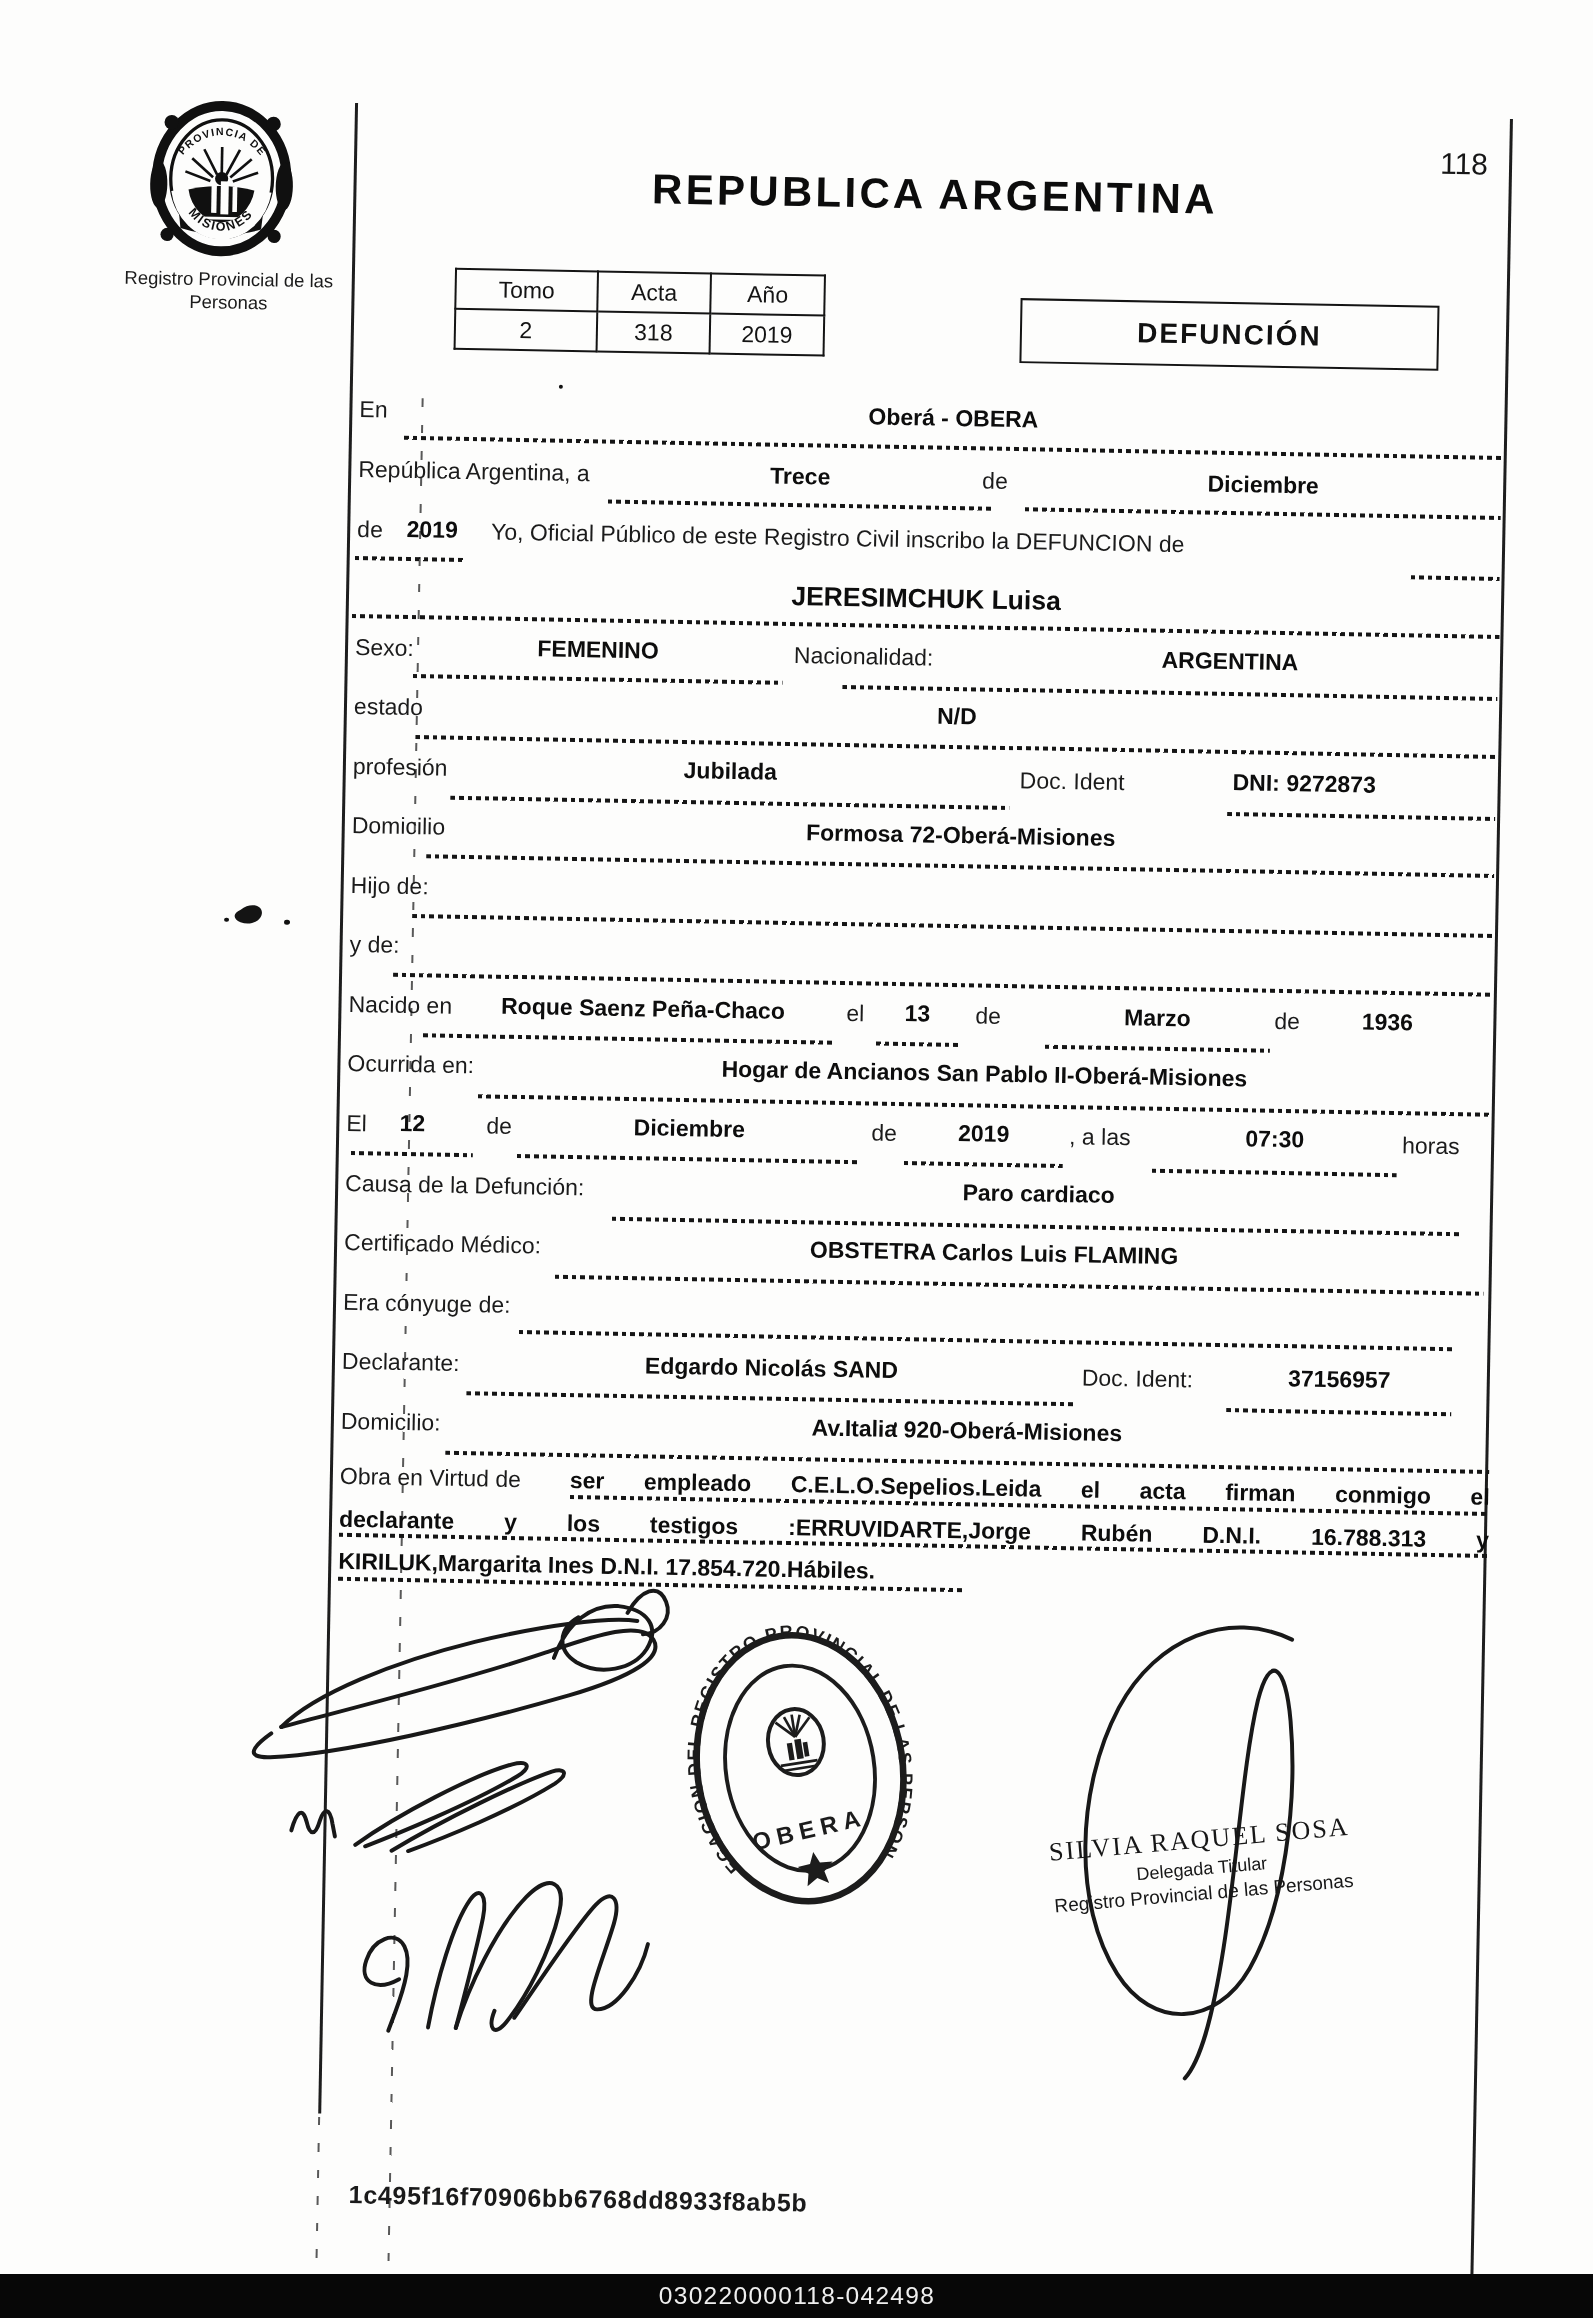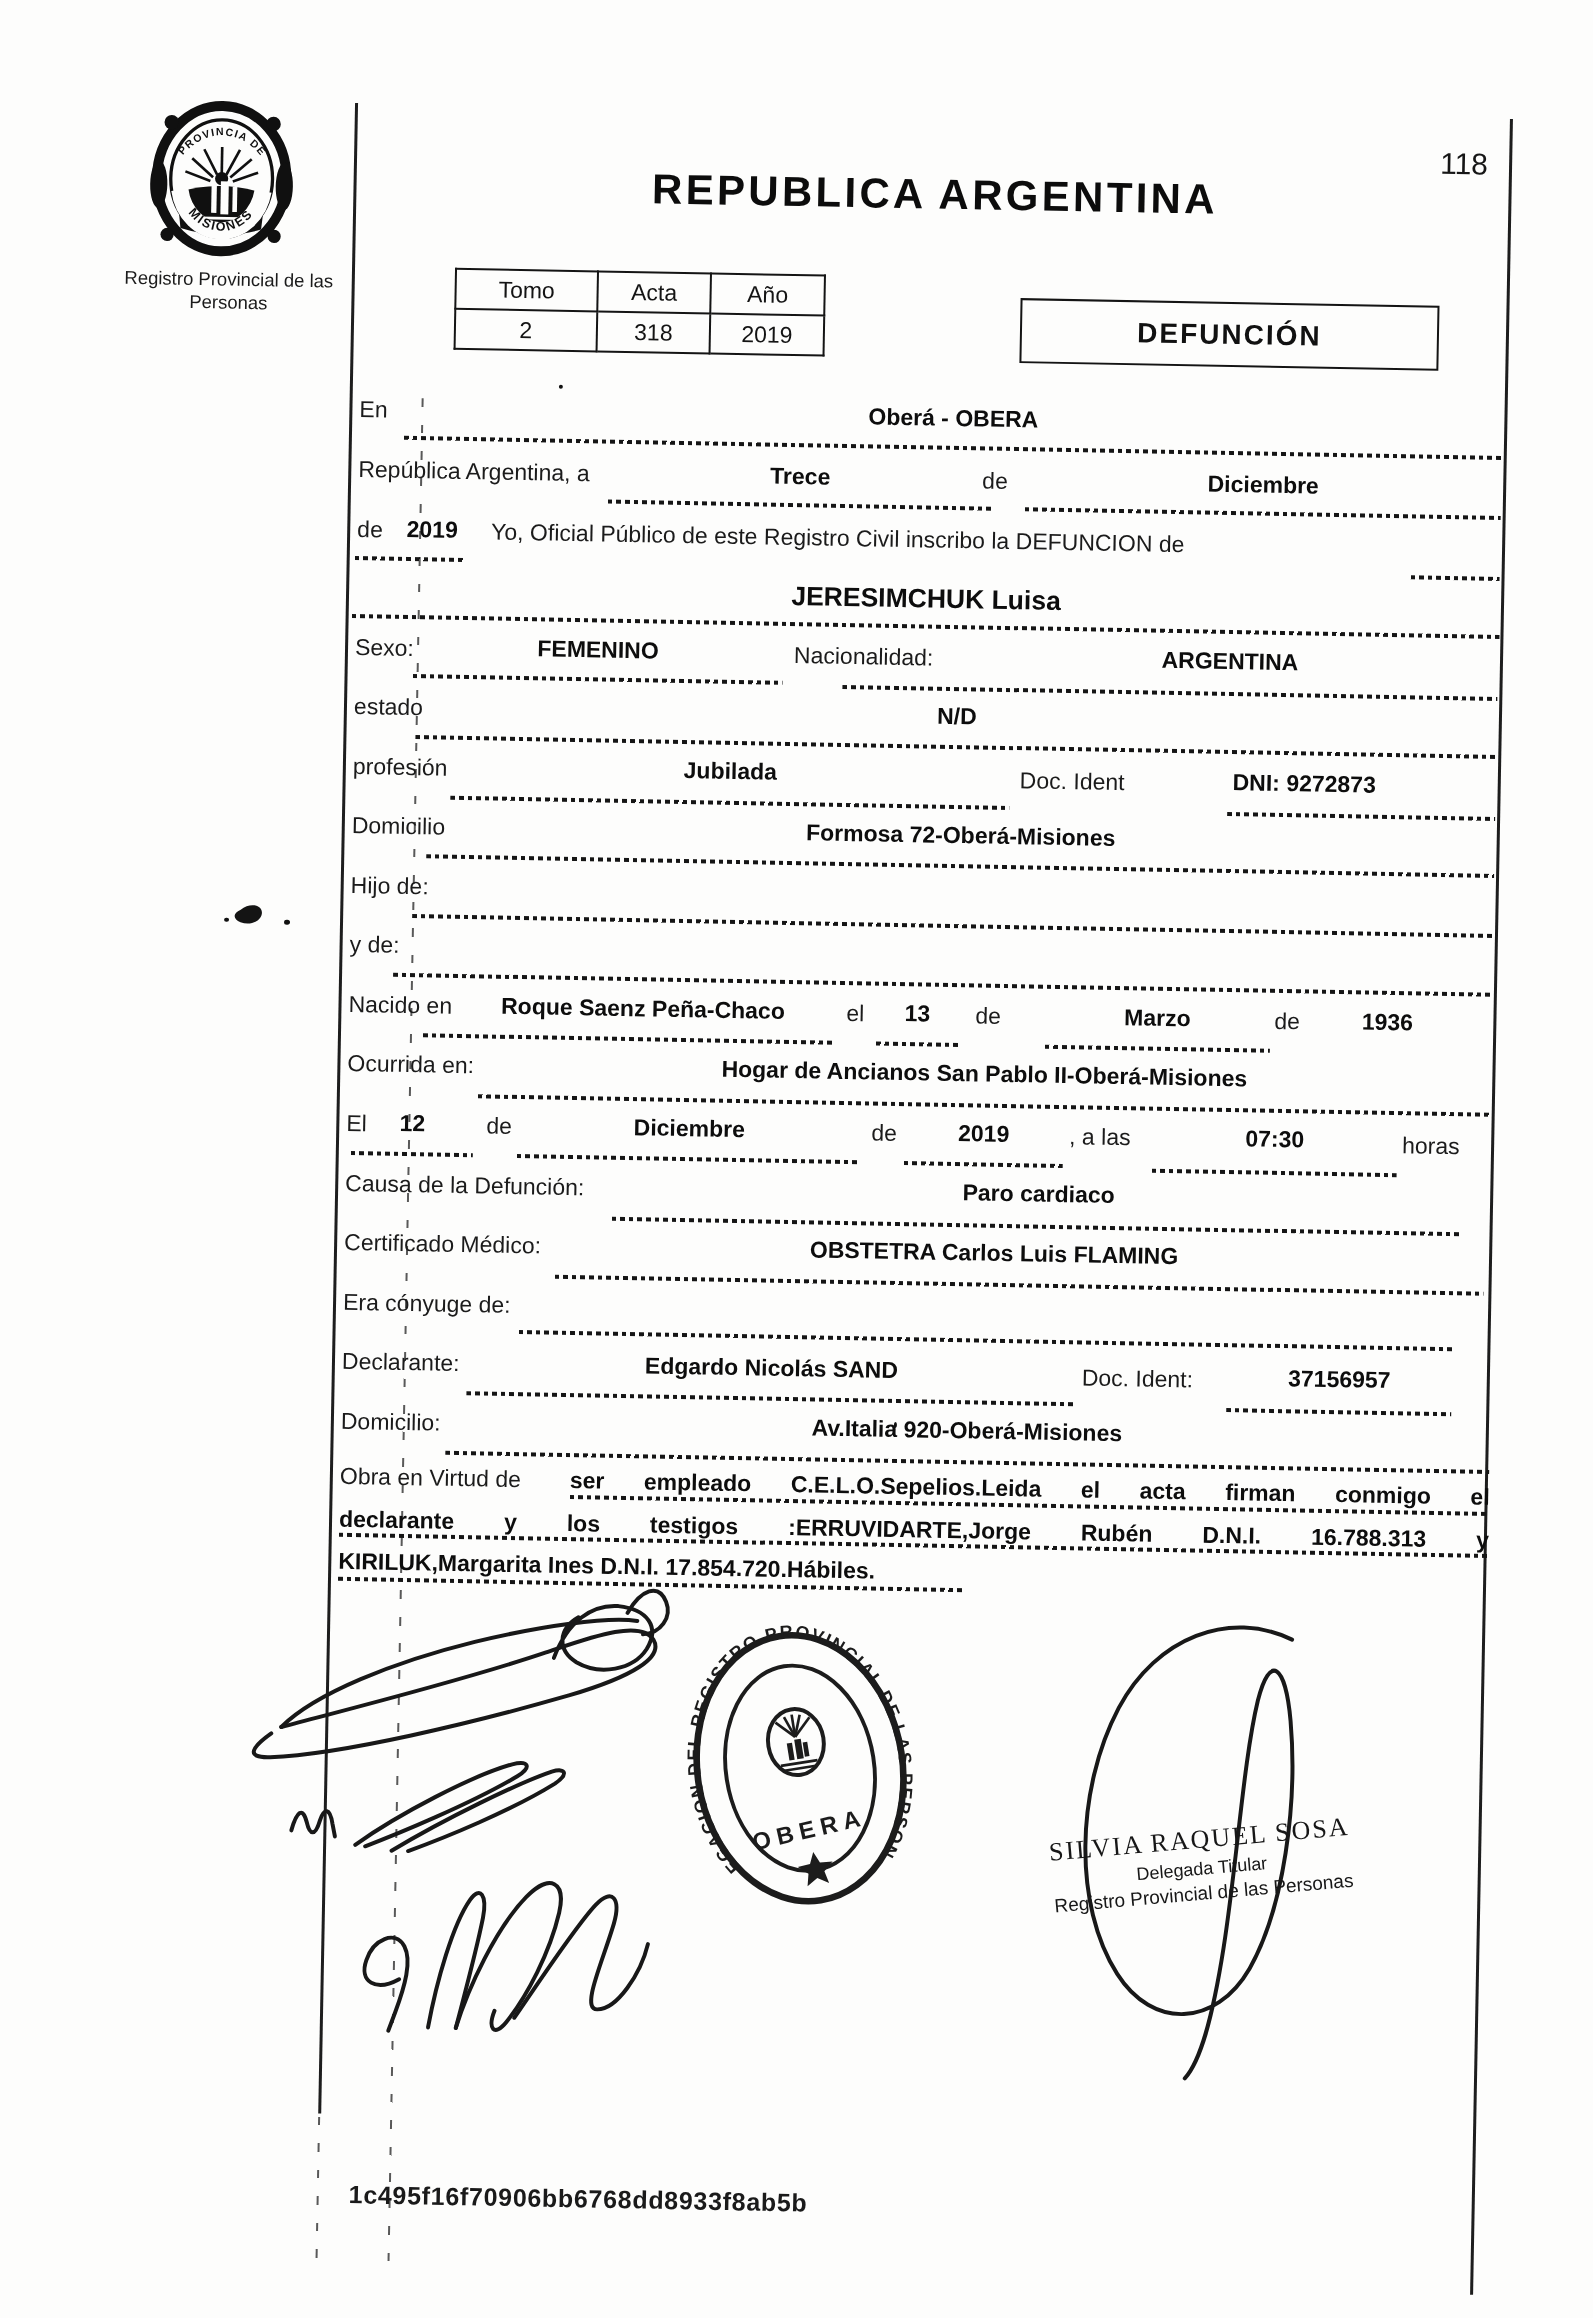--- a/index.html
+++ b/index.html
@@ -279,14 +279,17 @@
 
     <div class="official">
       <div class="nm">SILVIA RAQUEL SOSA</div>
       <div class="rl">Delegada Titular</div>
       <div class="og">Registro Provincial de las Personas</div>
     </div>
 
     <div class="hash">1c495f16f70906bb6768dd8933f8ab5b</div>
   </div>
 
+  <div class="footer">
+    <span>030220000118-042498</span>
+  </div>
 </div>
 
 
 </body></html>

